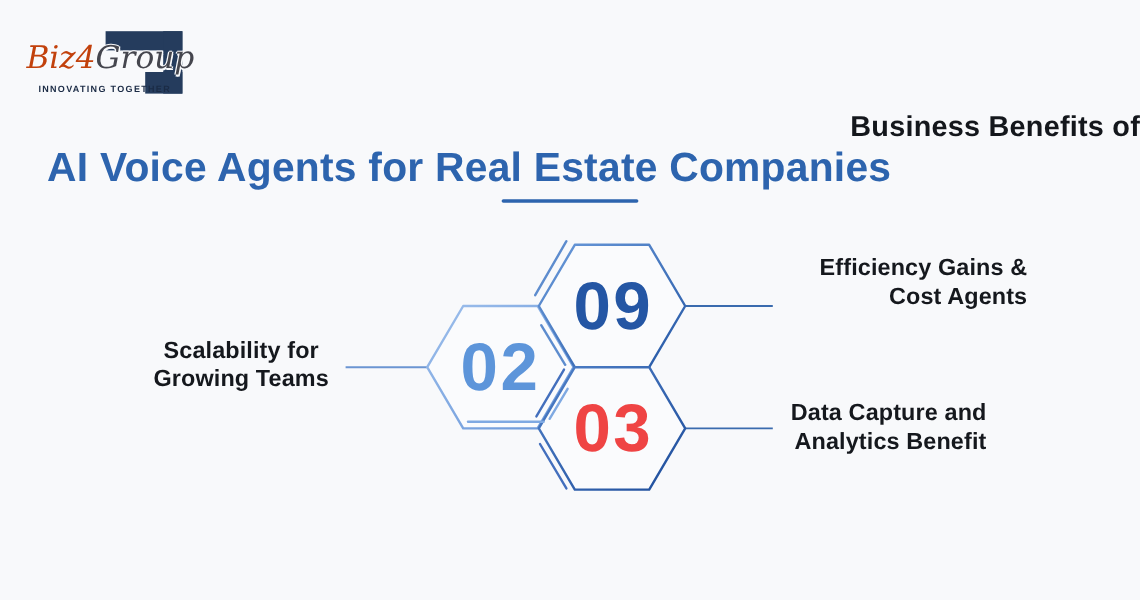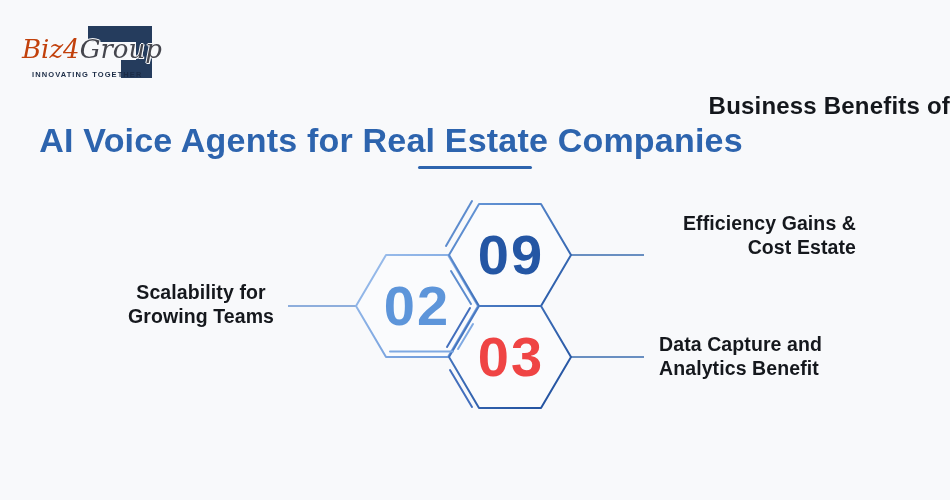--- a/index.html
+++ b/index.html
@@ -53,21 +53,21 @@
   .num-02{left:356px;top:278px;color:#5d95da;}
   .num-03{left:450px;top:329px;color:#ef4444;}
 
   
   .label{
     position:absolute;font-size:19.5px;line-height:23.5px;font-weight:600;
     color:#15181d;letter-spacing:0.1px;
   }
   .label-right-1{left:659px;top:212px;text-align:right;margin-left:24px;}
   .label-left{left:116px;top:281px;width:170px;text-align:center;}
-  .label-right-2{left:659px;top:333px;text-align:left;}
+  .label-right-2{left:659px;top:333px;text-align:right;}
 </style>
 </head>
 <body>
 
 <div class="canvas">
 
   <div class="logo">
     <div class="bar bar-top"></div>
     <div class="bar bar-right"></div>
     <div class="bar bar-bottom"></div>
@@ -112,21 +112,21 @@
     <path d="M470,308 L447,347" stroke="#436fbd" stroke-width="2" stroke-linecap="round" fill="none"></path>
     <path d="M450,370 L472,407" stroke="#436fbd" stroke-width="2" stroke-linecap="round" fill="none"></path>
   </svg>
 
   <div class="num num-01">09</div>
   <div class="num num-02">02</div>
   <div class="num num-03">03</div>
 
   <div class="label label-right-1">
     <div>Efficiency Gains &amp;</div>
-    <div>Cost Estate</div>
+    <div>Cost Agents</div>
   </div>
   <div class="label label-left">
     <div>Scalability for</div>
     <div>Growing Teams</div>
   </div>
   <div class="label label-right-2">
     <div>Data Capture and</div>
     <div>Analytics Benefit</div>
   </div>
 

